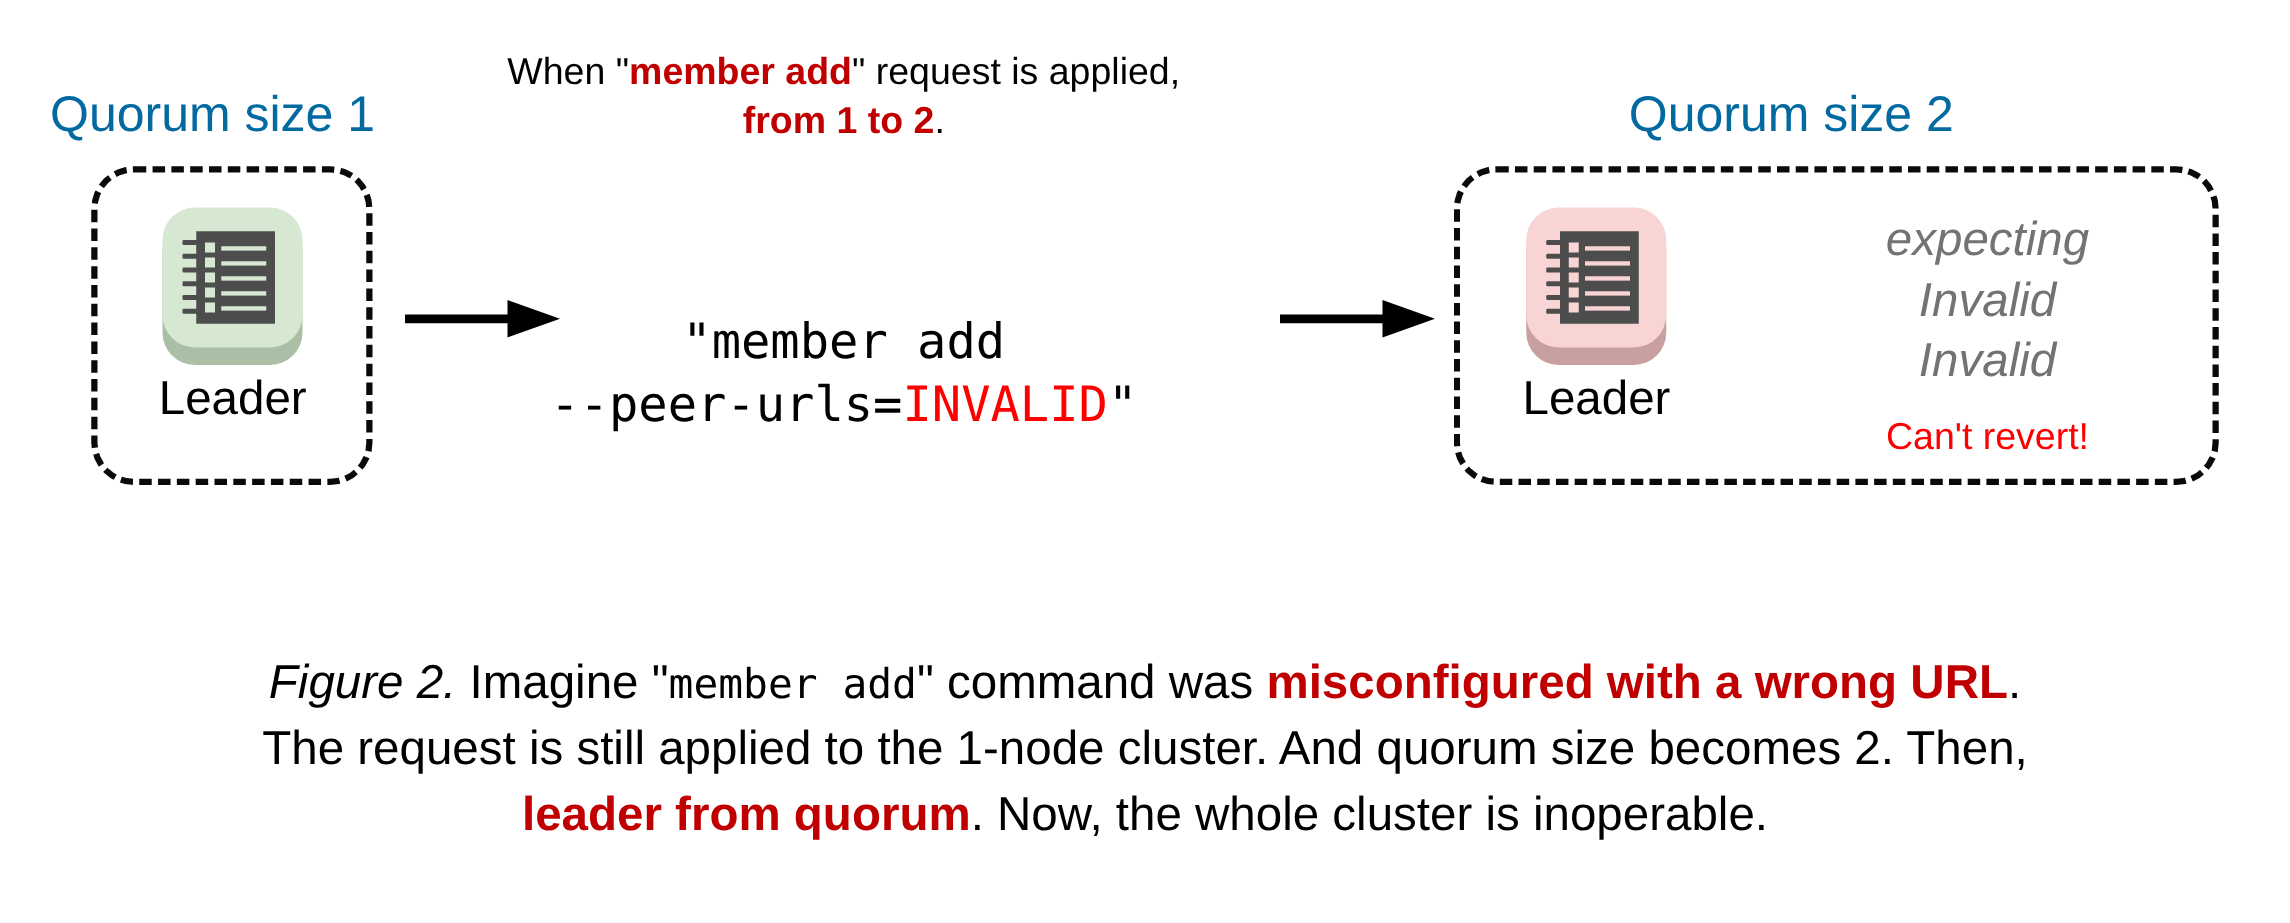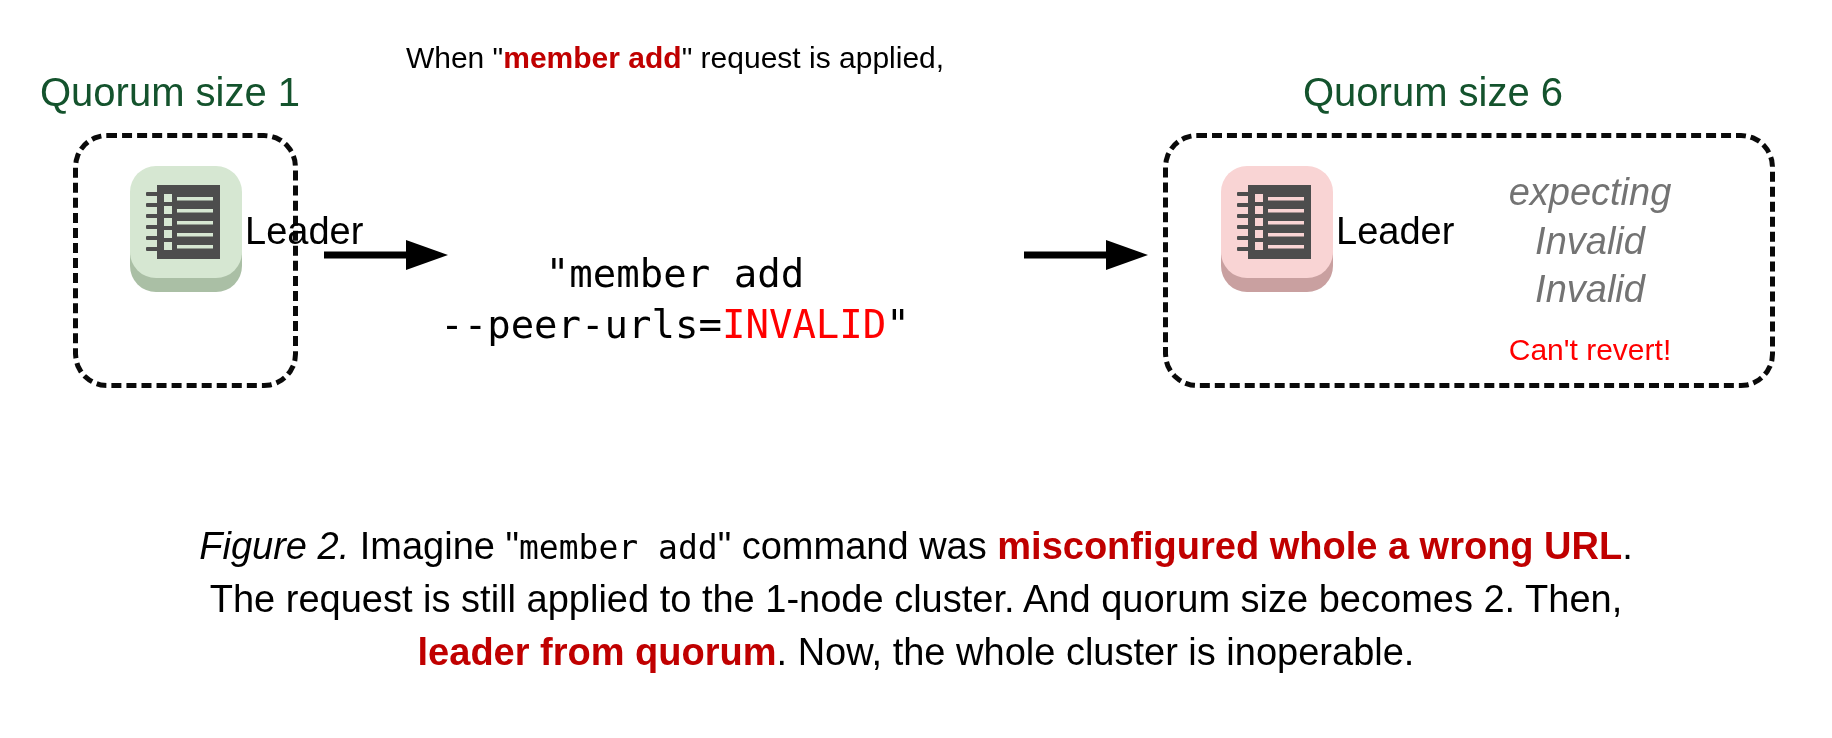--- a/index.html
+++ b/index.html
@@ -24,35 +24,35 @@
     width: 1832px;
     height: 470px;
   }
 
   
   .cluster-title {
     position: absolute;
     font-size: 40px;
     line-height: 1;
     white-space: nowrap;
-    color: #14532d;
+    color: #0369a1;
   }
   .cluster-box {
     position: absolute;
     border: 5px dashed #0a0a0a;
     border-radius: 34px;
     box-sizing: border-box;
     background: #ffffff;
   }
 
   
   .node {
     position: absolute;
     display: flex;
-    flex-direction: row;
+    flex-direction: column;
     align-items: center;
   }
   .node-icon-wrap {
     position: relative;
     width: 118px;
     height: 132px;
   }
   .node-icon-shadow {
     position: absolute;
     left: 3px; top: 12px;
@@ -190,33 +190,34 @@
     <div class="node-label">Leader</div>
   </div>
 
   <svg class="arrow-svg" style="left:322px; top:232px;" width="130" height="46">
     <line x1="2" y1="23" x2="88" y2="23" stroke="#000" stroke-width="7"></line>
     <polygon points="84,8 126,23 84,38" fill="#000"></polygon>
   </svg>
 
   <div id="top-note" style="left:365px; top:38px; width:620px;">
     <div><span>When "</span><span class="red">member add</span><span>" request is applied,</span></div>
+    <div><span class="red">from 1 to 2</span><span>.</span></div>
   </div>
 
   <div id="command-text" style="left:440px; top:248px; width:470px;">
     <div>"member add</div>
     <div><span>--peer-urls=</span><span class="bad">INVALID</span><span>"</span></div>
   </div>
 
   <svg class="arrow-svg" style="left:1022px; top:232px;" width="130" height="46">
     <line x1="2" y1="23" x2="88" y2="23" stroke="#000" stroke-width="7"></line>
     <polygon points="84,8 126,23 84,38" fill="#000"></polygon>
   </svg>
 
-  <div class="cluster-title" style="left:1303px; top:72px;">Quorum size 6</div>
+  <div class="cluster-title" style="left:1303px; top:72px;">Quorum size 2</div>
 
   <div class="cluster-box" style="left:1163px; top:133px; width:612px; height:255px;"></div>
 
   <div class="node" style="left:1218px; top:162px;">
     <div class="node-icon-wrap">
       <div class="node-icon-shadow icon-pink-sh"></div>
       <div class="node-icon icon-pink">
         <svg width="84" height="84" viewBox="0 0 84 84" aria-hidden="true">
           <g fill="#4d4d4d">
             <rect x="2" y="12" width="13" height="4" rx="1"></rect>
@@ -248,16 +249,16 @@
   <div class="state-text" style="left:1420px; top:168px; width:340px;">
     <div>expecting</div>
     <div>Invalid</div>
     <div>Invalid</div>
   </div>
 
   <div class="warn-text" style="left:1420px; top:335px; width:340px;">Can't revert!</div>
 </div>
 
 <div id="caption">
-  <div><span class="figlabel">Figure 2.</span><span> Imagine "</span><span class="cmd">member add</span><span>" command was </span><span class="red">misconfigured whole a wrong URL</span><span>.</span></div>
+  <div><span class="figlabel">Figure 2.</span><span> Imagine "</span><span class="cmd">member add</span><span>" command was </span><span class="red">misconfigured with a wrong URL</span><span>.</span></div>
   <div>The request is still applied to the 1-node cluster. And quorum size becomes 2. Then,</div>
   <div><span class="red">leader from quorum</span><span>. Now, the whole cluster is inoperable.</span></div>
 </div>
 
 </body></html>

